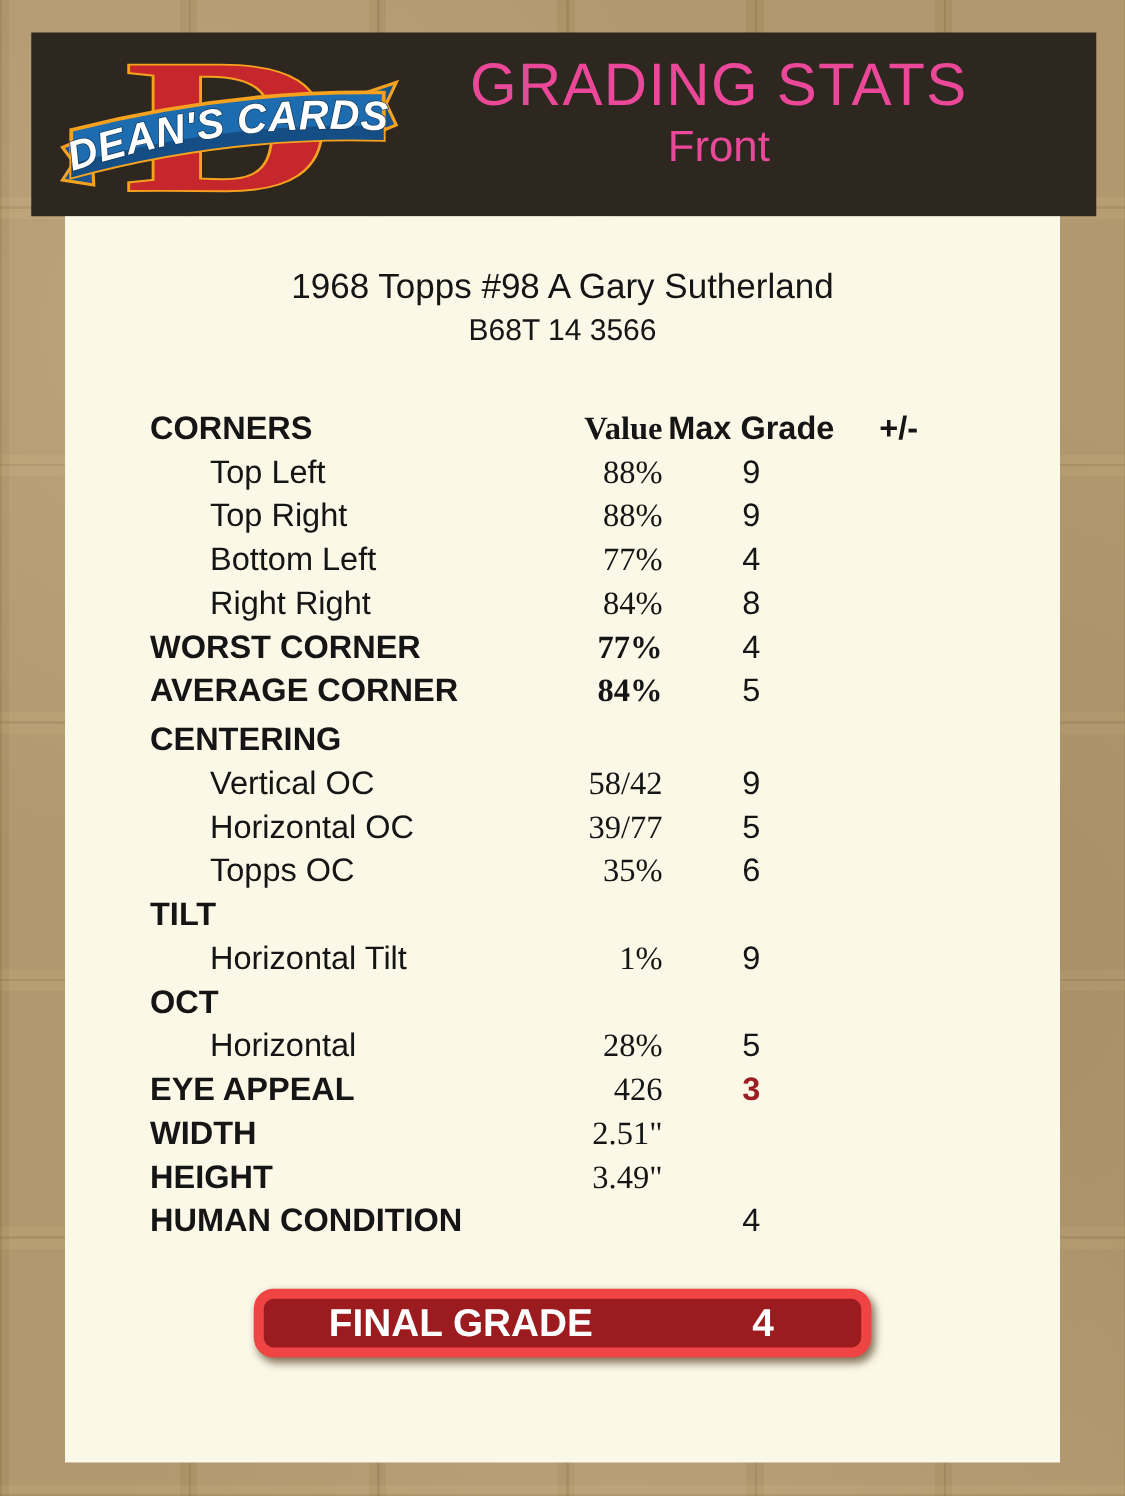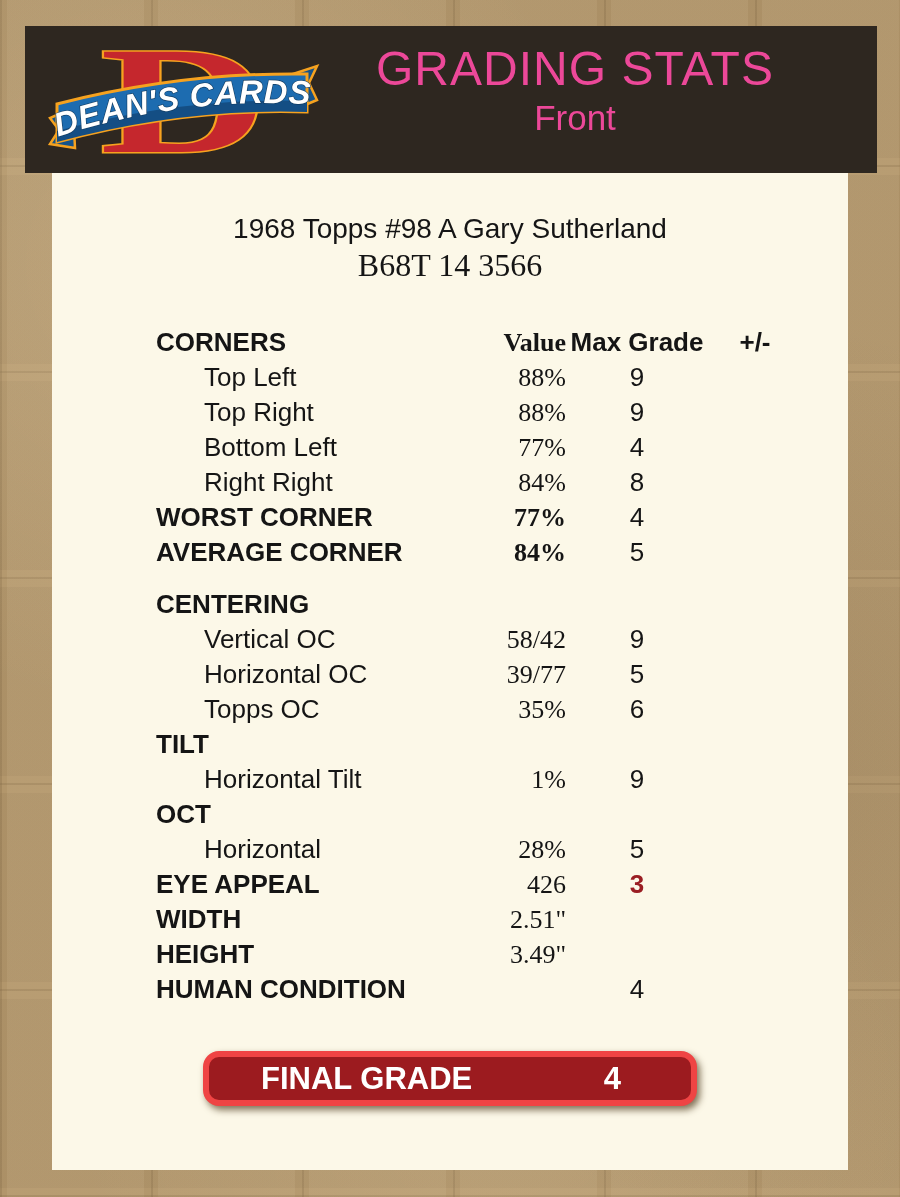--- a/index.html
+++ b/index.html
@@ -26,40 +26,40 @@
     text-align:center;color:#ec4899;}
   .head-main{margin-top:17px;font-size:48px;line-height:52px;letter-spacing:1px;}
   .head-sub{margin-top:3px;font-size:35px;line-height:40px;}
 
   
   .panel{position:absolute;left:52px;top:173px;width:796px;height:997px;
     background:#fcf8e8;color:#151515;}
   .card-title{position:absolute;top:39px;left:0;right:0;text-align:center;
     font-size:28px;font-weight:normal;line-height:34px;}
   .card-code{position:absolute;top:75px;left:0;right:0;text-align:center;
-    font-size:32px;line-height:34px;font-family:Liberation Serif, serif;}
+    font-size:24px;line-height:34px;}
 
   
   .stats-table{position:absolute;top:152px;left:0;right:0;font-size:26px;}
-  .t-row{display:flex;height:35px;line-height:35px;padding-left:104px;}
-  .t-row.section-gap{margin-top:17px;}
+  .t-row{display:flex;height:35px;line-height:35px;padding-left:68px;}
+  .t-row.section-gap{margin-top:4px;}
   .c-label{width:280px;text-align:left;white-space:nowrap;}
   .c-label.indent{padding-left:48px;width:232px;}
   .c-value{width:130px;text-align:right;white-space:nowrap;font-family:Liberation Serif, serif;}
   .c-max{width:142px;text-align:center;white-space:nowrap;}
   .c-pm{width:94px;text-align:center;white-space:nowrap;}
   .b{font-weight:bold;}
   .red{color:#9a1e23;font-weight:bold;}
 
   
   .final-grade{position:absolute;top:858px;left:151px;width:494px;height:55px;
-    box-sizing:border-box;background:#9c1b1f;border:6px solid #ef4444;
+    box-sizing:border-box;background:#9c1b1f;border:8px solid #ef4444;
     border-radius:16px;box-shadow:3px 4px 7px rgba(122,106,80,0.95);
     display:flex;align-items:center;justify-content:space-between;
-    padding:0 70px 0 52px;color:#ffffff;font-size:31px;font-weight:bold;margin-top:20px;}
+    padding:0 70px 0 52px;color:#ffffff;font-size:31px;font-weight:bold;}
 
   
   .logo-wrap svg{width:100%;height:100%;}
 </style>
 </head>
 <body>
 
 <div class="page-bg"></div>
 
 <div class="header-bar">

